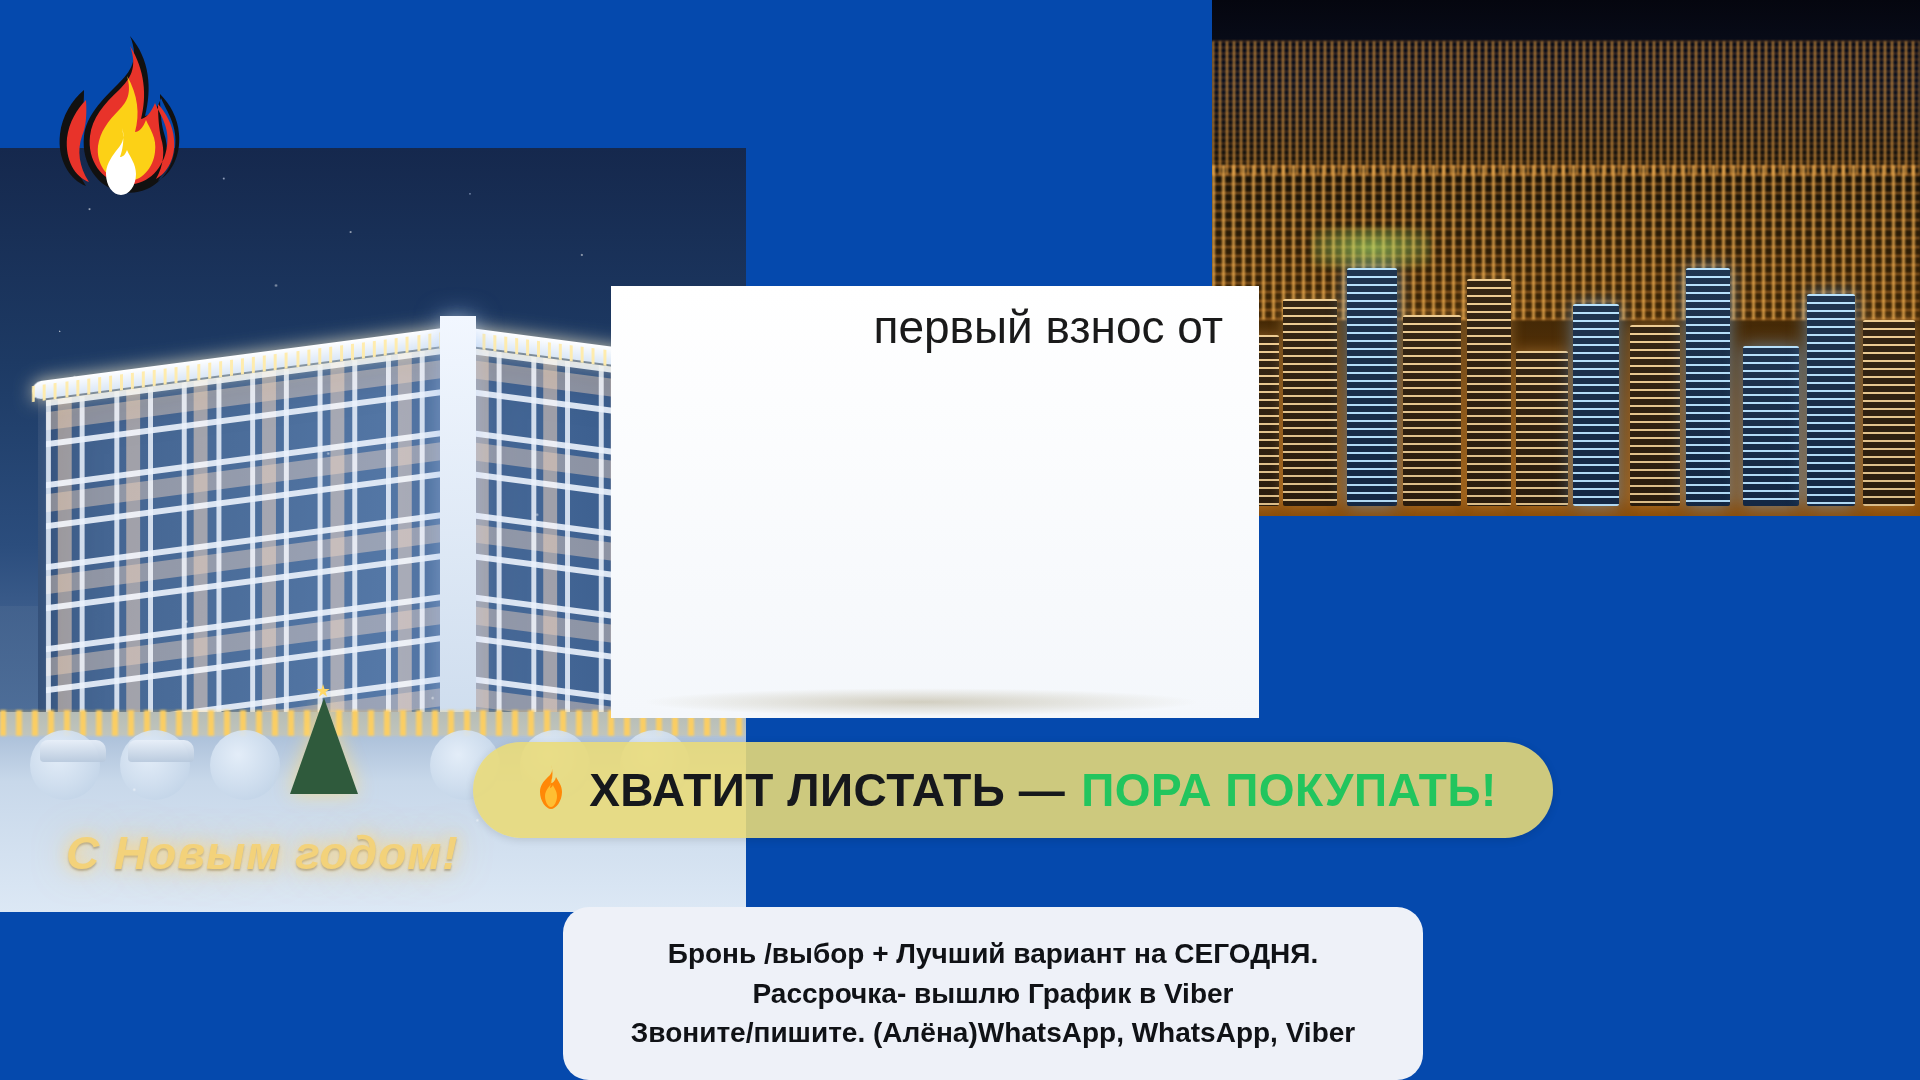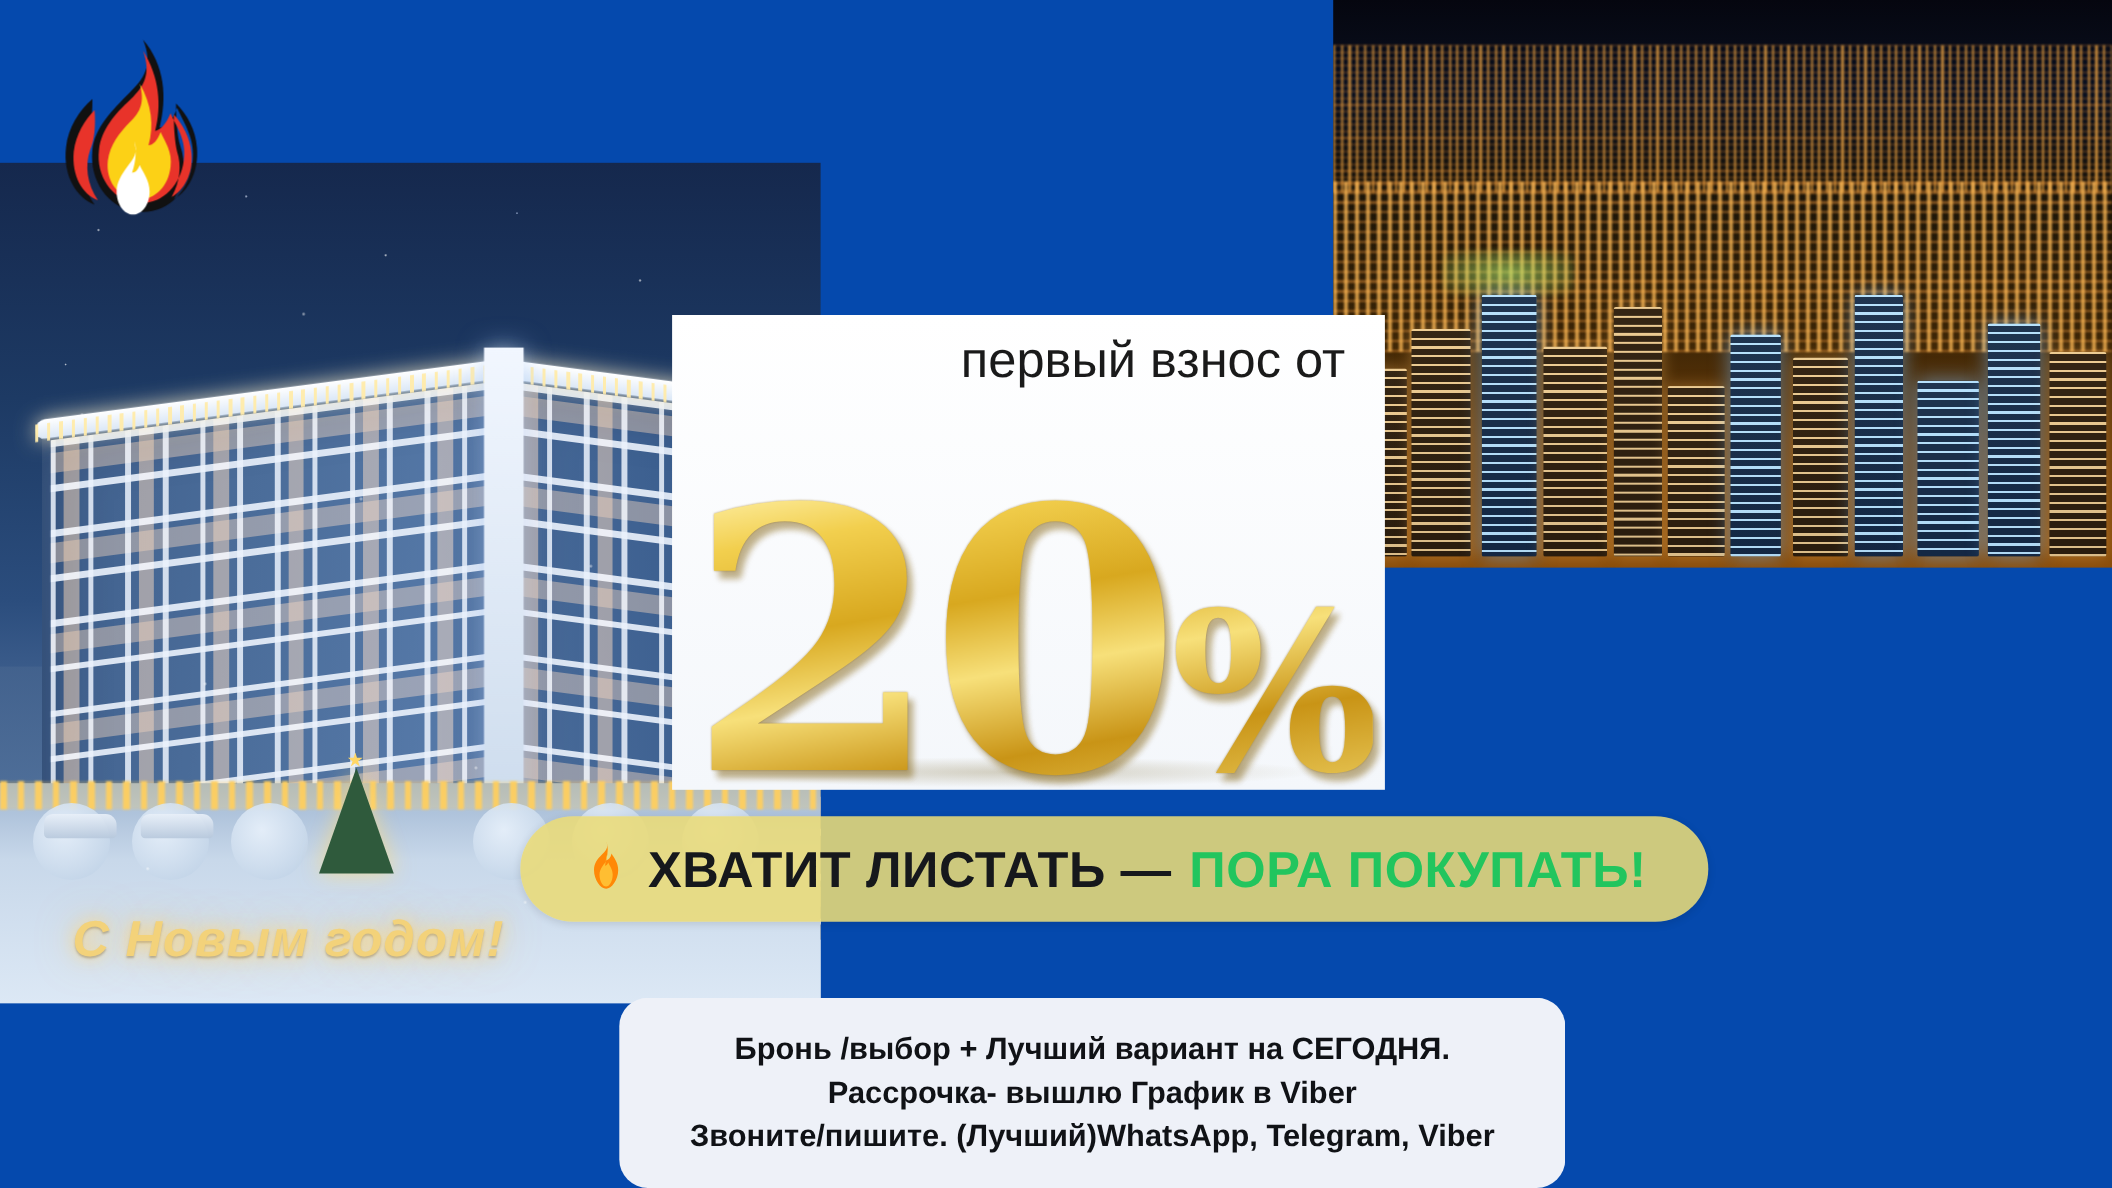--- a/index.html
+++ b/index.html
@@ -272,40 +272,37 @@
     <div class="tower t8"></div>
     <div class="tower t9 blue"></div>
     <div class="tower t10 blue"></div>
     <div class="tower t11 blue"></div>
     <div class="tower t12"></div>
   </div>
 
   <div class="pct-panel">
     <div class="pct-caption">первый взнос  от</div>
     <div class="gold-shadow"></div>
-    <div class="gold">
-      <span>20</span><span class="pctsign">%</span>
-    </div>
   </div>
 
   <div class="cta">
     <span class="cta-flame">
       <svg width="44" height="46" viewBox="0 0 44 46" aria-hidden="true">
         <path d="M22 1c3 7-1 10-4 13-4 4-7 8-7 14 0 9 6 17 11 17s11-8 11-17c0-7-4-11-6-15-1 4-3 6-5 6 2-7 2-13 0-18z" fill="#ef8b1f"></path>
         <path d="M22 14c2 5-1 7-3 10-2 3-3 5-3 8 0 6 3 11 6 11s6-5 6-11c0-5-3-8-4-11-1 2-2 3-3 3 1-4 1-8 1-10z" fill="#fbbf4a"></path>
       </svg>
     </span>
     <span class="cta-text cta-dark">ХВАТИТ ЛИСТАТЬ —</span>
     <span class="cta-text cta-red">ПОРА ПОКУПАТЬ!</span>
   </div>
 
   <div class="contact">
     <div class="contact-line">Бронь /выбор + Лучший вариант на СЕГОДНЯ.</div>
     <div class="contact-line">Рассрочка- вышлю График в Viber</div>
-    <div class="contact-line">Звоните/пишите. (Лучший)WhatsApp, Telegram, Viber</div>
+    <div class="contact-line">Звоните/пишите. (Алёна)WhatsApp, WhatsApp, Viber</div>
   </div>
 
   <div class="hero-flame">
     <svg width="150" height="190" viewBox="0 0 150 190" aria-hidden="true">
       <path d="M86 4c10 24 0 36-12 48C58 68 42 84 40 104c-3 28 14 52 38 56 27 5 50-16 53-44
                3-22-8-36-14-50-4 12-10 17-16 18 7-27 5-57-15-80z
                M40 58c-12 10-22 26-24 44-3 26 10 46 26 52-12-18-14-38-8-54 4-11 6-24 6-42z
                M116 62c10 10 18 24 19 40 2 22-8 40-21 47 10-16 11-34 6-48-3-10-4-24-4-39z" fill="#111111"></path>
       <path d="M86 14c8 22 0 33-11 44C60 72 48 86 46 104c-3 24 12 45 32 48 23 4 42-14 45-38
                3-19-7-31-12-43-4 10-9 15-14 16 6-23 4-49-11-73z

